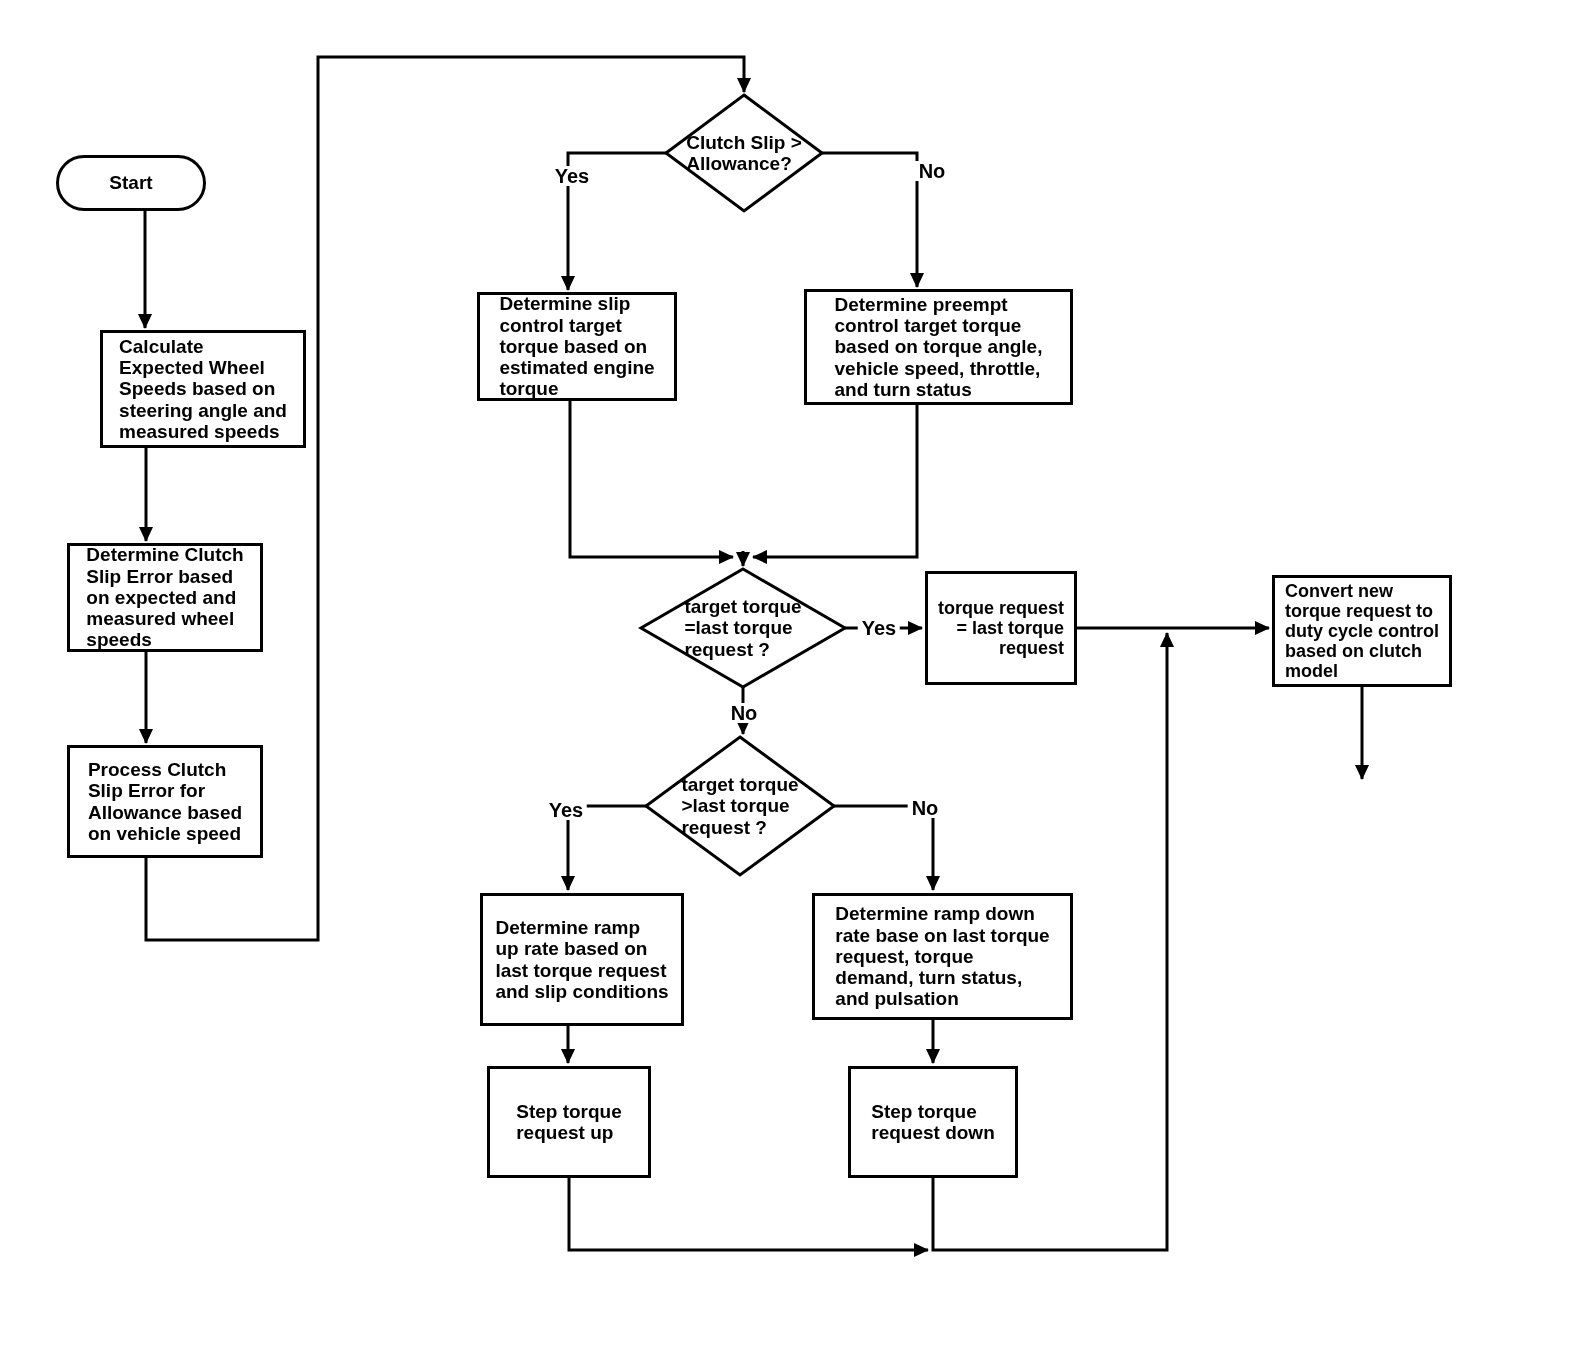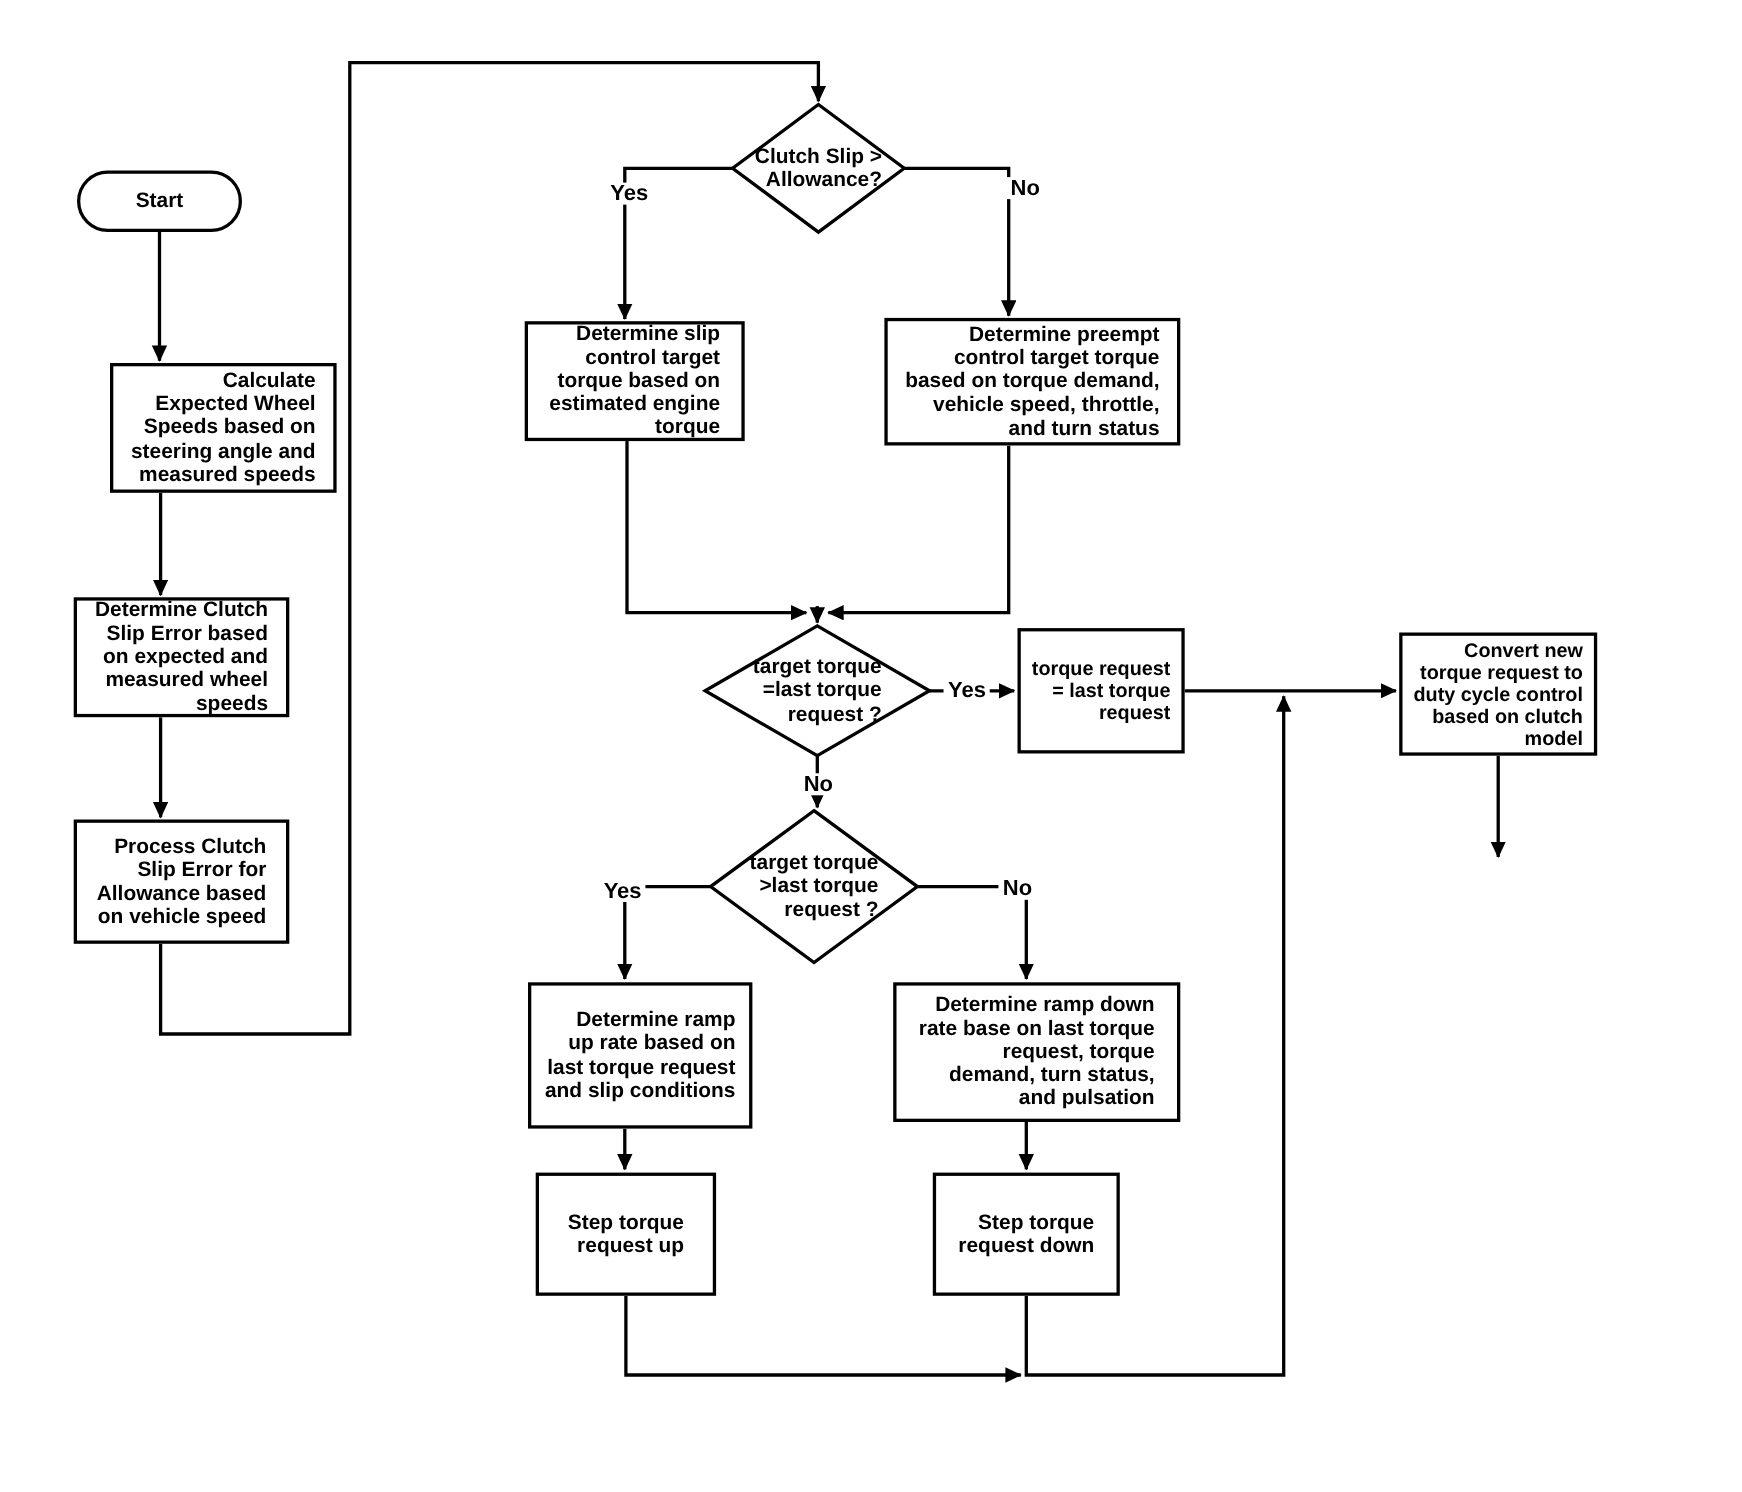--- a/index.html
+++ b/index.html
@@ -8,21 +8,21 @@
     font-family:"Liberation Sans",sans-serif;color:#000;overflow:hidden;
   }
   .layer{position:absolute;left:0;top:0;width:100%;height:100%;}
   .node{
     position:absolute;box-sizing:border-box;
     display:flex;align-items:center;justify-content:center;
   }
   .box{border:3px solid #000;background:#fff;}
   .terminator{border-radius:30px;font-size:21px;font-weight:bold;}
   .lbl{
-    white-space:pre-line;text-align:right;
+    white-space:pre-line;text-align:left;
     font-weight:bold;font-size:19px;line-height:1.12;
   }
   .small .lbl{font-size:18px;}
   .left-align{justify-content:flex-start;padding-left:10px;}
   .left-align .lbl{text-align:right;}
   .diamond-label{position:absolute;display:flex;align-items:center;justify-content:center;box-sizing:border-box;}
   .edge-label{
     position:absolute;transform:translate(-50%,-50%);
     background:#fff;padding:0 4px;font-weight:bold;font-size:20px;line-height:1;
   }
@@ -59,21 +59,21 @@
     <polyline points="568,1026 568,1063" marker-end="url(#arrow)"></polyline>
     <polyline points="933,1020 933,1063" marker-end="url(#arrow)"></polyline>
     <polyline points="569,1178 569,1250 928,1250" marker-end="url(#arrow)"></polyline>
     <polyline points="933,1178 933,1250 1167,1250 1167,633" marker-end="url(#arrow)"></polyline>
 
     <polygon class="diamond" points="744,95 822,153 744,211 666,153"></polygon>
     <polygon class="diamond" points="743,569 845,628 743,687 641,628"></polygon>
     <polygon class="diamond" points="740,737 834,806 740,875 646,806"></polygon>
   </svg>
 
-  <div class="node box terminator" style="left:70px;top:155px;width:150px;height:56px;">
+  <div class="node box terminator" style="left:56px;top:155px;width:150px;height:56px;">
     <span class="lbl">Start</span>
   </div>
 
   <div class="node box" style="left:67px;top:330px;width:206px;height:118px;margin-left:33px;">
     <span class="lbl">Calculate
 Expected Wheel
 Speeds based on
 steering angle and
 measured speeds</span>
   </div>
@@ -93,21 +93,21 @@
   <div class="node box" style="left:477px;top:292px;width:200px;height:109px;">
     <span class="lbl">Determine slip
 control target
 torque based on
 estimated engine
 torque</span>
   </div>
   <div class="node box" style="left:804px;top:289px;width:269px;height:116px;">
     <span class="lbl">Determine preempt
 control target torque
-based on torque demand,
+based on torque angle,
 vehicle speed, throttle,
 and turn status</span>
   </div>
   <div class="node box left-align small" style="left:925px;top:571px;width:152px;height:114px;">
     <span class="lbl">torque request
 = last torque
 request</span>
   </div>
   <div class="node box small" style="left:1272px;top:575px;width:180px;height:112px;">
     <span class="lbl">Convert new

